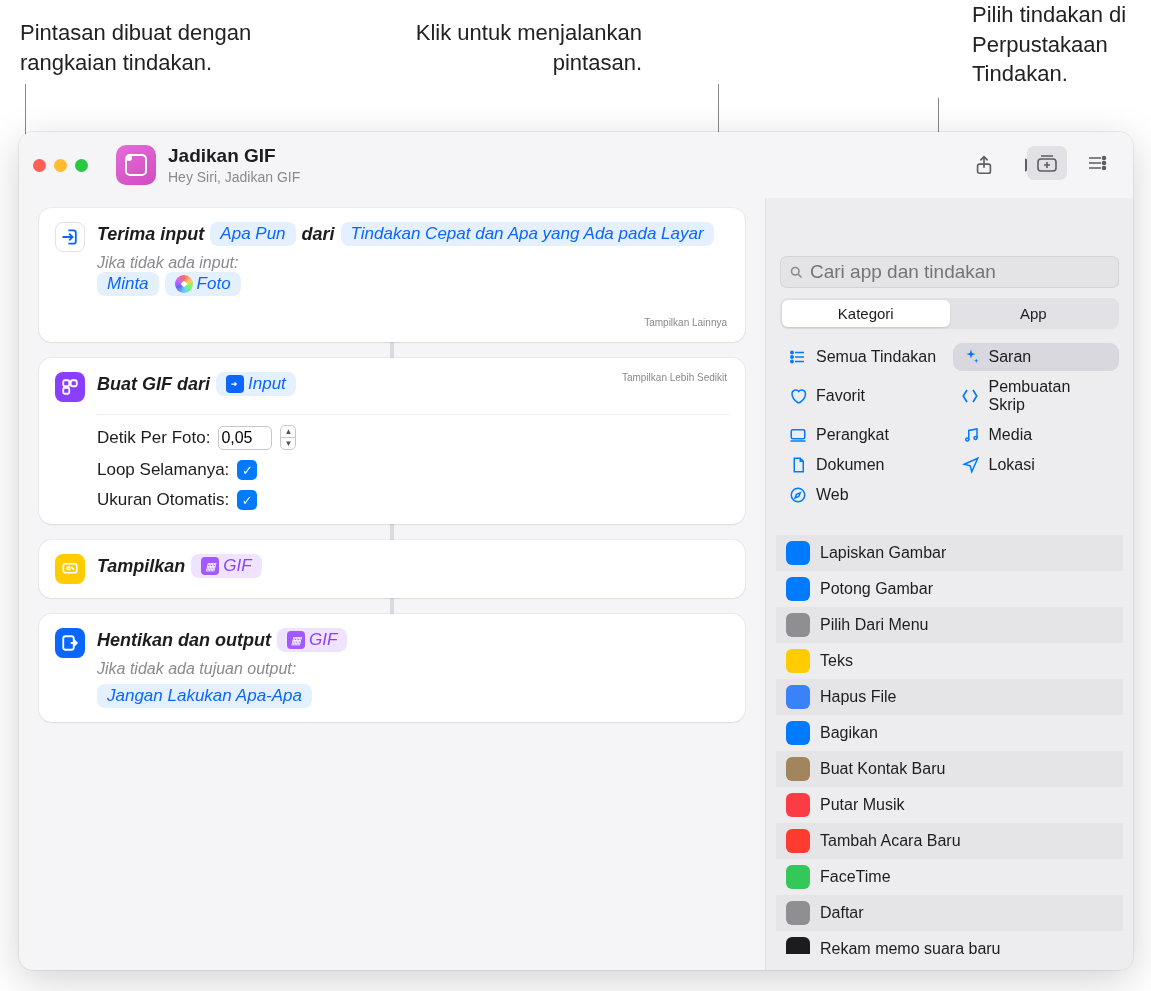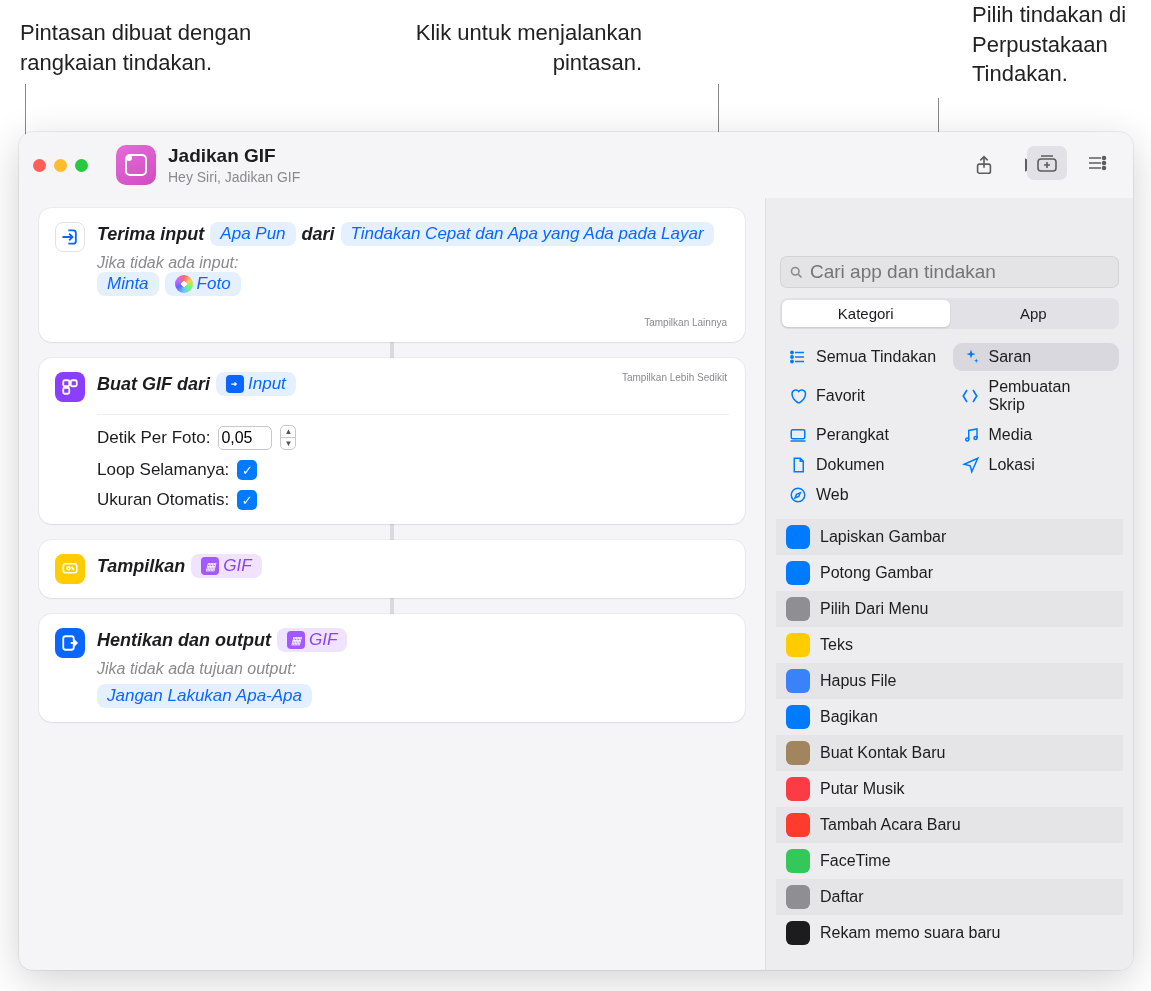--- a/index.html
+++ b/index.html
@@ -134,21 +134,21 @@
     padding: 5px 8px; border-radius: 9px;
     font-size: 16px; color:#1d1d1f;
   }
   .cat-item.sel { background: #d8d8de; }
   .cat-ico { width:20px; display:flex; justify-content:center; color:#007aff;}
 
   .sugg-head {
     font-size: 13px; color:#8a8a8e; text-align:center;
     margin: 6px 0 4px;
   }
-  .sugg-list { flex:1; overflow:auto; margin:0 -10px; padding:0 10px 10px;}
+  .sugg-list { flex:1; overflow:auto; margin:16px -10px; padding:0 10px 10px;}
   .sugg-item {
     display:flex; align-items:center; gap:10px;
     padding: 6px 10px;
     font-size: 16px;
     border-radius: 0;
   }
   .sugg-item.alt { background: rgba(0,0,0,.03); }
   .sugg-ico {
     width:24px; height:24px; border-radius:6px;
     display:flex;align-items:center;justify-content:center;

